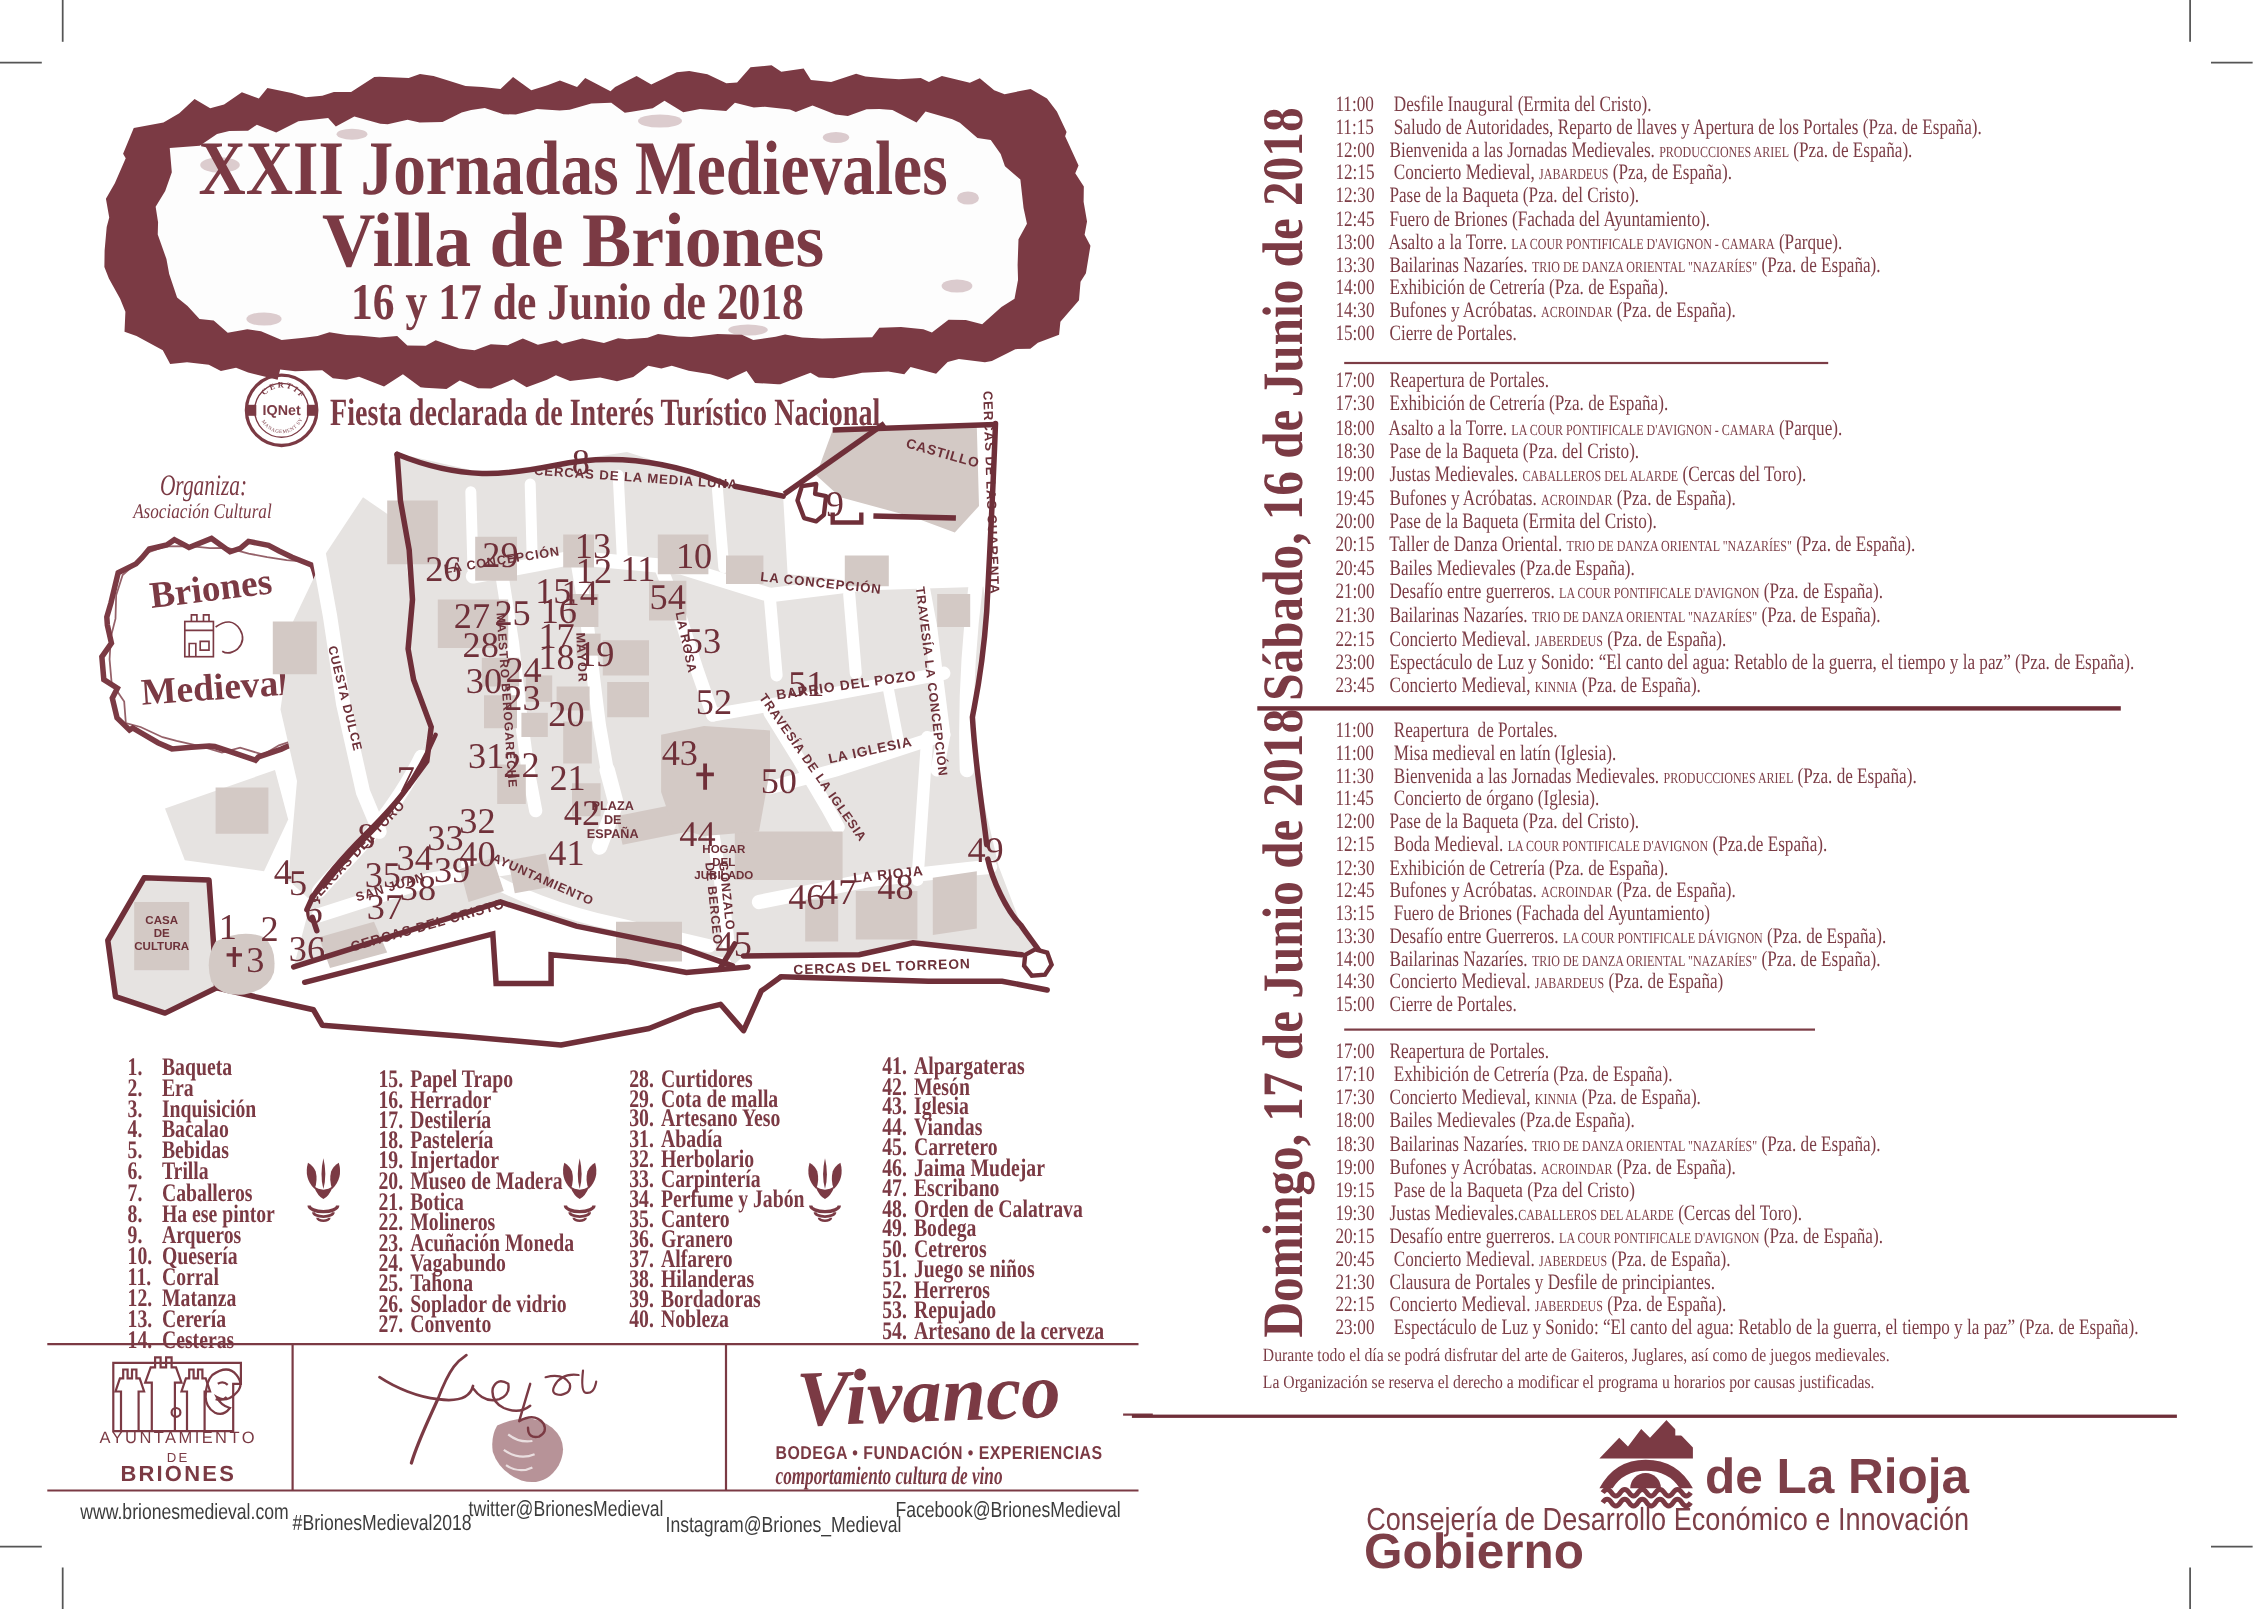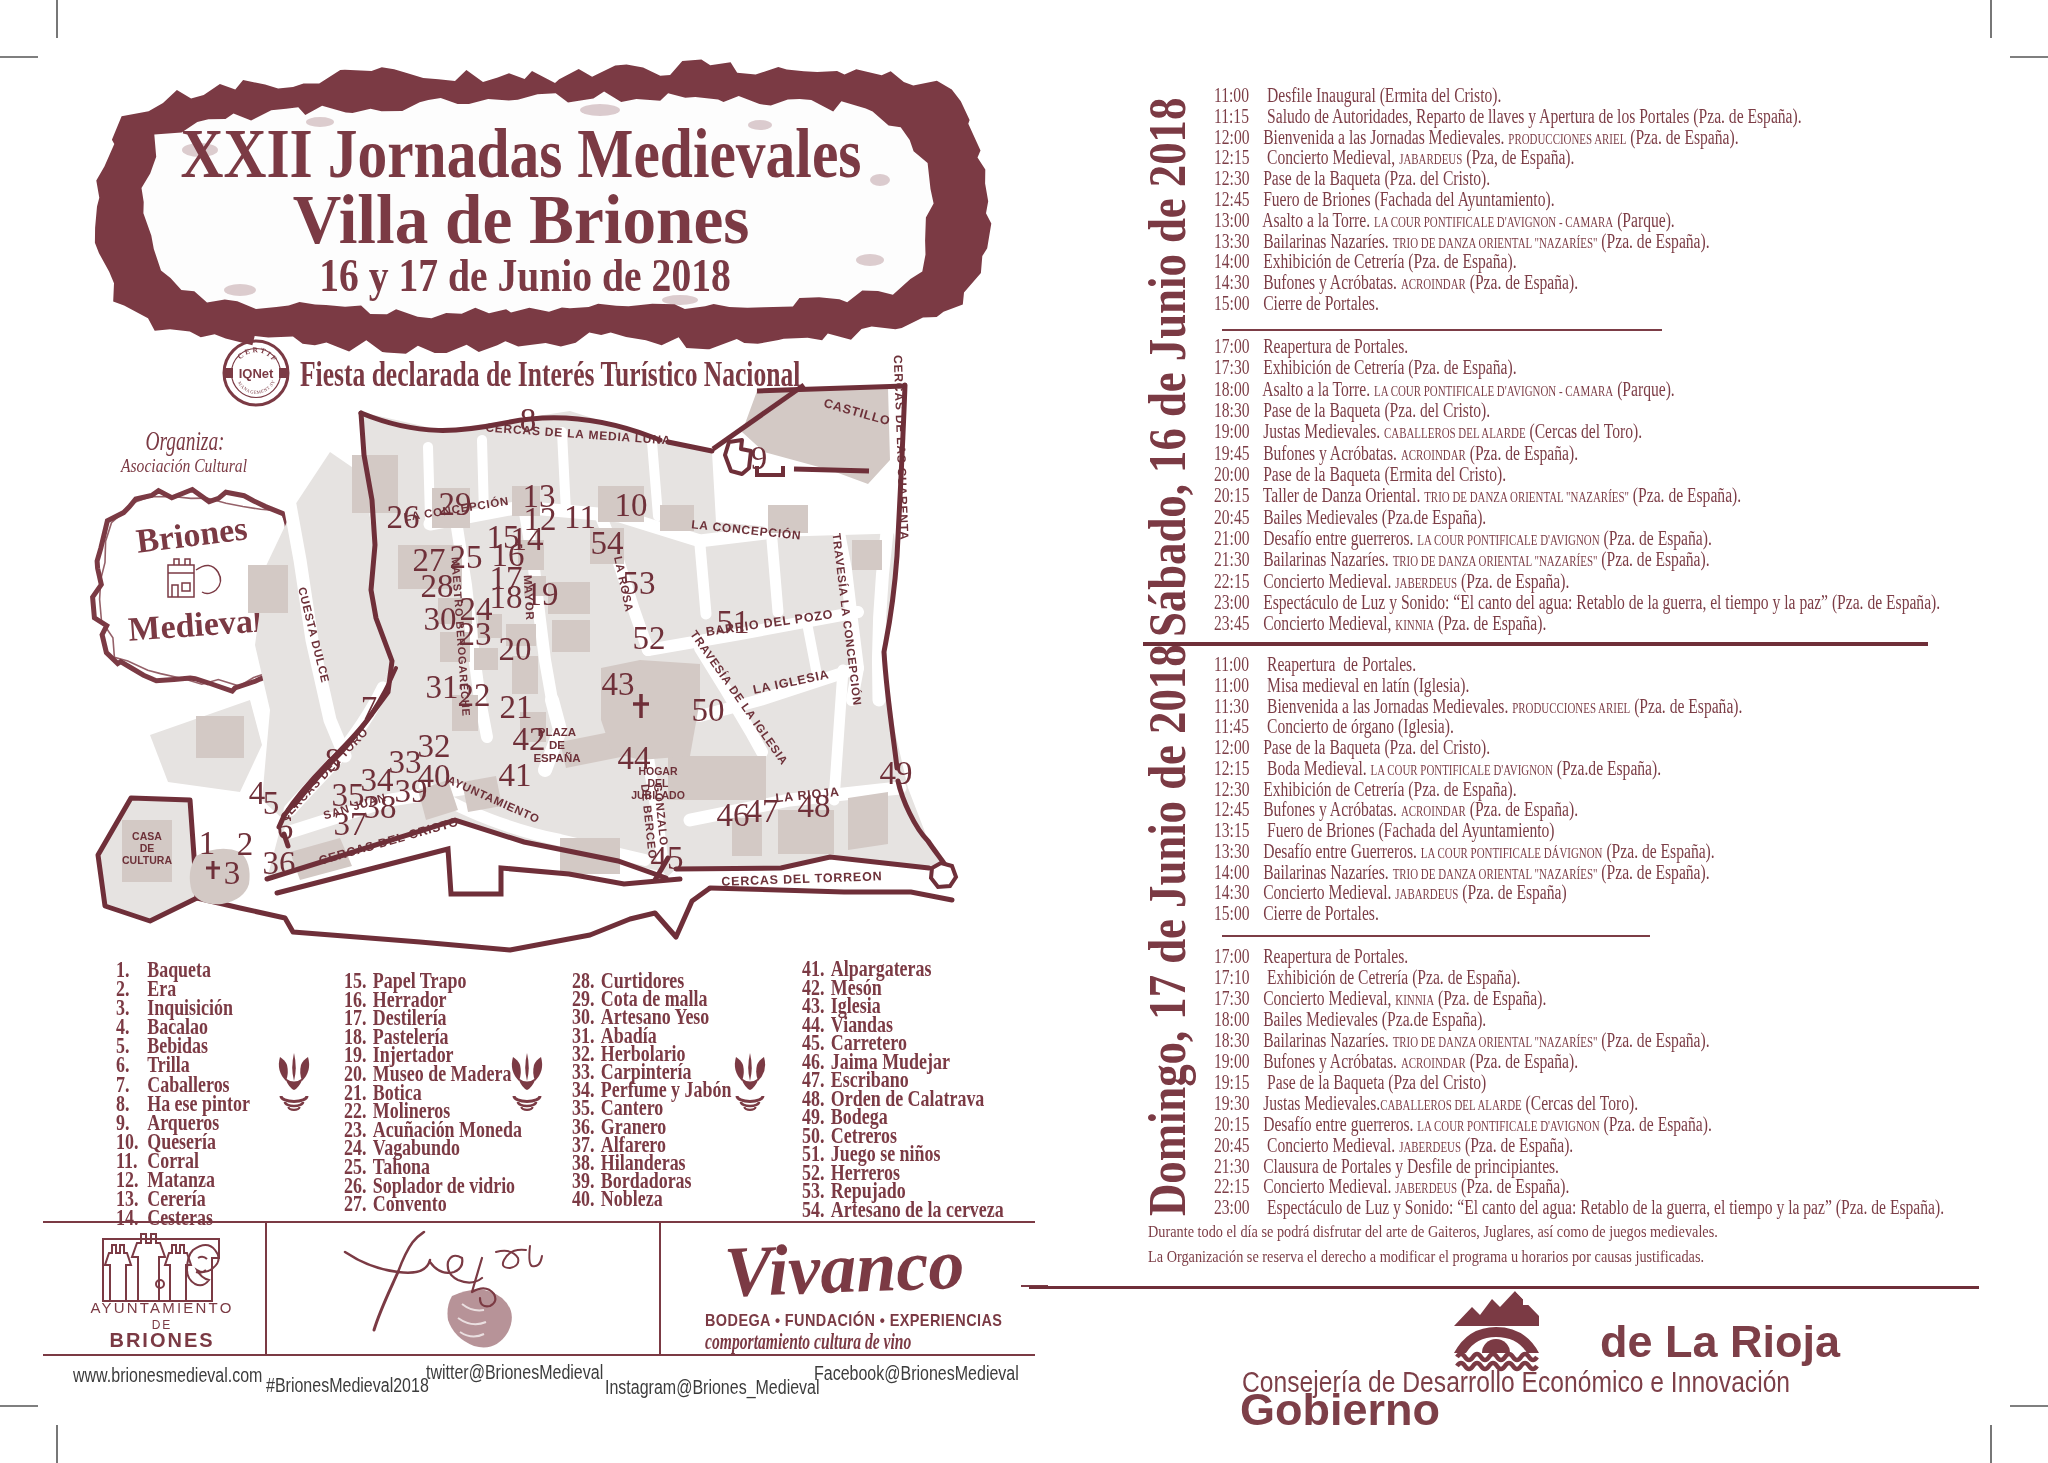--- a/index.html
+++ b/index.html
@@ -826,15 +826,15 @@
 </div>
 
 <div class="abs sched" style="left:1148px;top:1220px;font-size:17px;line-height:24.8px;transform:scaleX(0.84);transform-origin:0 0;">
 <div>Durante todo el día se podrá disfrutar del arte de Gaiteros, Juglares, así como de juegos medievales.</div>
 <div>La Organización se reserva el derecho a modificar el programa u horarios por causas justificadas.</div>
 </div>
 
 <div class="abs" style="left:1029px;top:1286px;width:950px;height:2.5px;background:#6f2f39;"></div>
 
 <div class="abs" style="left:1240px;top:1384px;font-family:'Liberation Sans',sans-serif;font-weight:bold;font-size:45px;color:#7d3f48;">Gobierno</div>
-<div class="abs" style="left:1600px;top:1316px;font-family:'Liberation Sans',sans-serif;font-weight:bold;font-size:45px;color:#7d3f48;">de La Rioja</div>
+<div class="abs" style="left:1550px;top:1316px;font-family:'Liberation Sans',sans-serif;font-weight:bold;font-size:45px;color:#7d3f48;">de La Rioja</div>
 
 <div class="abs" style="left:1242px;top:1366px;font-family:'Liberation Sans',sans-serif;font-size:29px;color:#7d3f48;white-space:nowrap;transform:scaleX(0.85);transform-origin:0 0;">Consejería de Desarrollo Económico e Innovación</div>
 
 </body></html>

